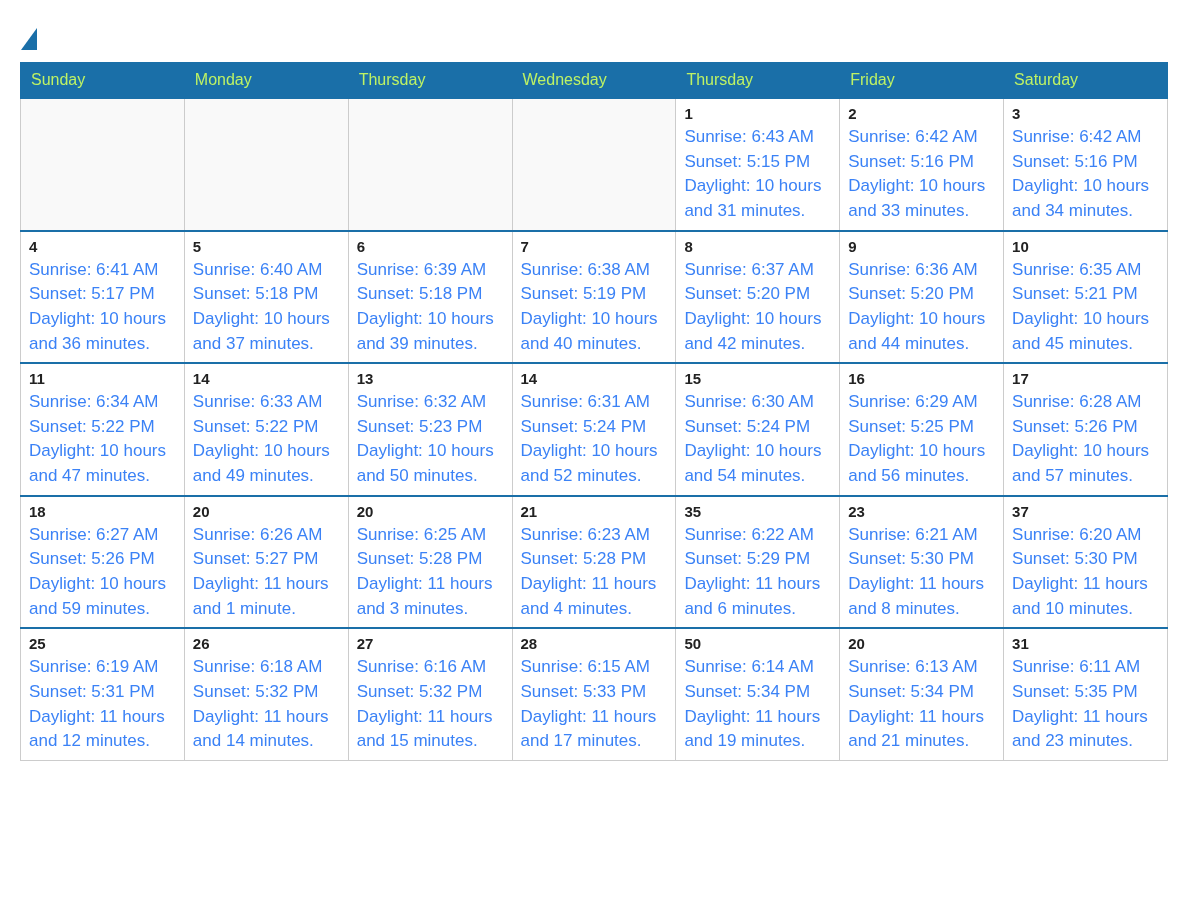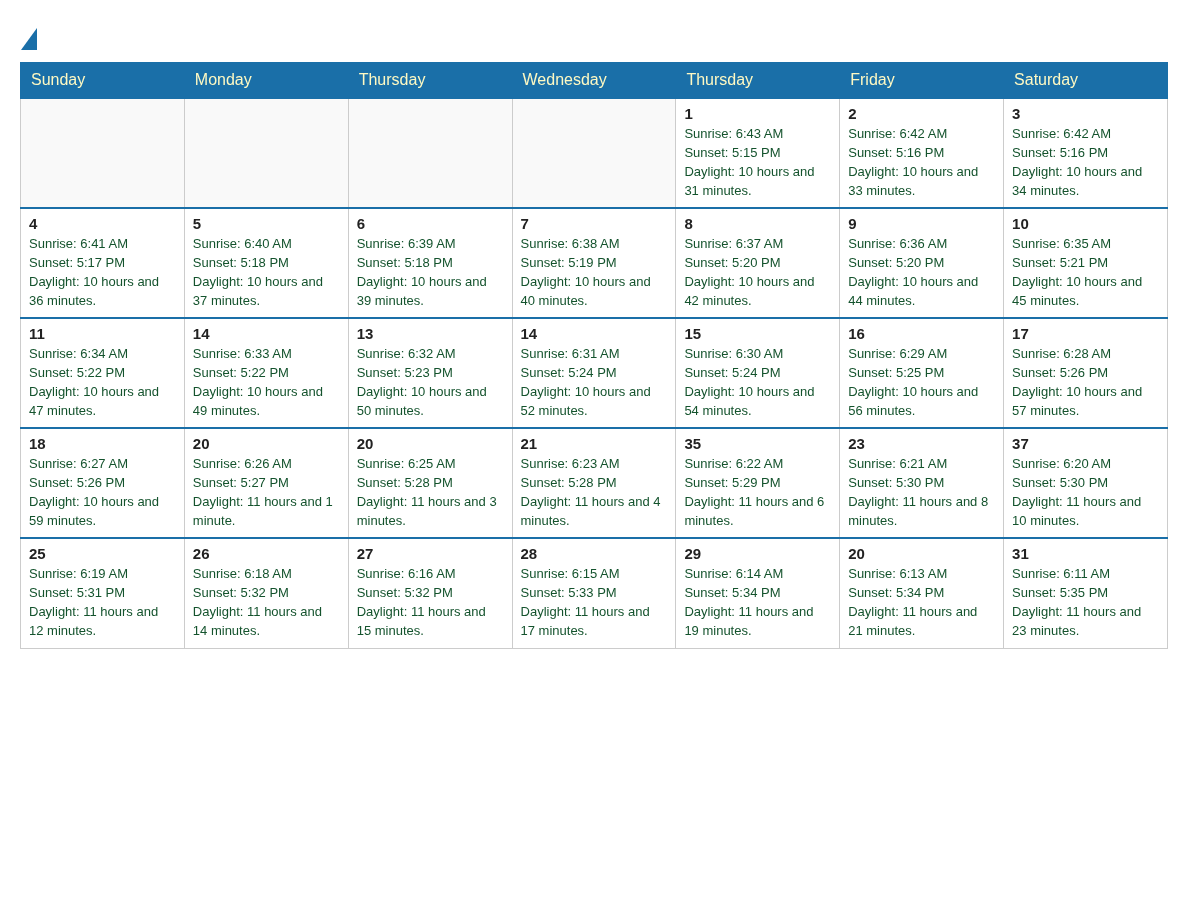--- a/index.html
+++ b/index.html
@@ -39,21 +39,21 @@
       color: #444;
       margin-top: 2px;
     }
     .calendar {
       width: 100%;
       border-collapse: collapse;
       margin-top: 10px;
     }
     .calendar th {
       background-color: #1a6fa8;
-      color: #fef9c3;
+      color: #bef264;
       font-size: 16px;
       font-weight: normal;
       padding: 8px 10px;
       text-align: left;
       border: 1px solid #1a6fa8;
     }
     .calendar td {
       border: 1px solid #ccc;
       vertical-align: top;
       padding: 6px 8px;
@@ -69,22 +69,22 @@
     .calendar tbody tr td {
       border-top: 2px solid #1a6fa8;
     }
     .day-number {
       font-size: 15px;
       font-weight: bold;
       color: #222;
       margin-bottom: 3px;
     }
     .day-info {
-      font-size: 13px;
-      color: #14532d;
+      font-size: 17px;
+      color: #3b82f6;
       line-height: 1.45;
     }
     .empty-cell {
       background: #f9f9f9;
     }
     .logo-text-block {
       font-size: 30px;
       font-weight: bold;
       line-height: 1;
     }
@@ -254,21 +254,21 @@
         </td>
         <td>
           <div class="day-number">27</div>
           <div class="day-info">Sunrise: 6:16 AM<br>Sunset: 5:32 PM<br>Daylight: 11 hours and 15 minutes.</div>
         </td>
         <td>
           <div class="day-number">28</div>
           <div class="day-info">Sunrise: 6:15 AM<br>Sunset: 5:33 PM<br>Daylight: 11 hours and 17 minutes.</div>
         </td>
         <td>
-          <div class="day-number">29</div>
+          <div class="day-number">50</div>
           <div class="day-info">Sunrise: 6:14 AM<br>Sunset: 5:34 PM<br>Daylight: 11 hours and 19 minutes.</div>
         </td>
         <td>
           <div class="day-number">20</div>
           <div class="day-info">Sunrise: 6:13 AM<br>Sunset: 5:34 PM<br>Daylight: 11 hours and 21 minutes.</div>
         </td>
         <td>
           <div class="day-number">31</div>
           <div class="day-info">Sunrise: 6:11 AM<br>Sunset: 5:35 PM<br>Daylight: 11 hours and 23 minutes.</div>
         </td>

